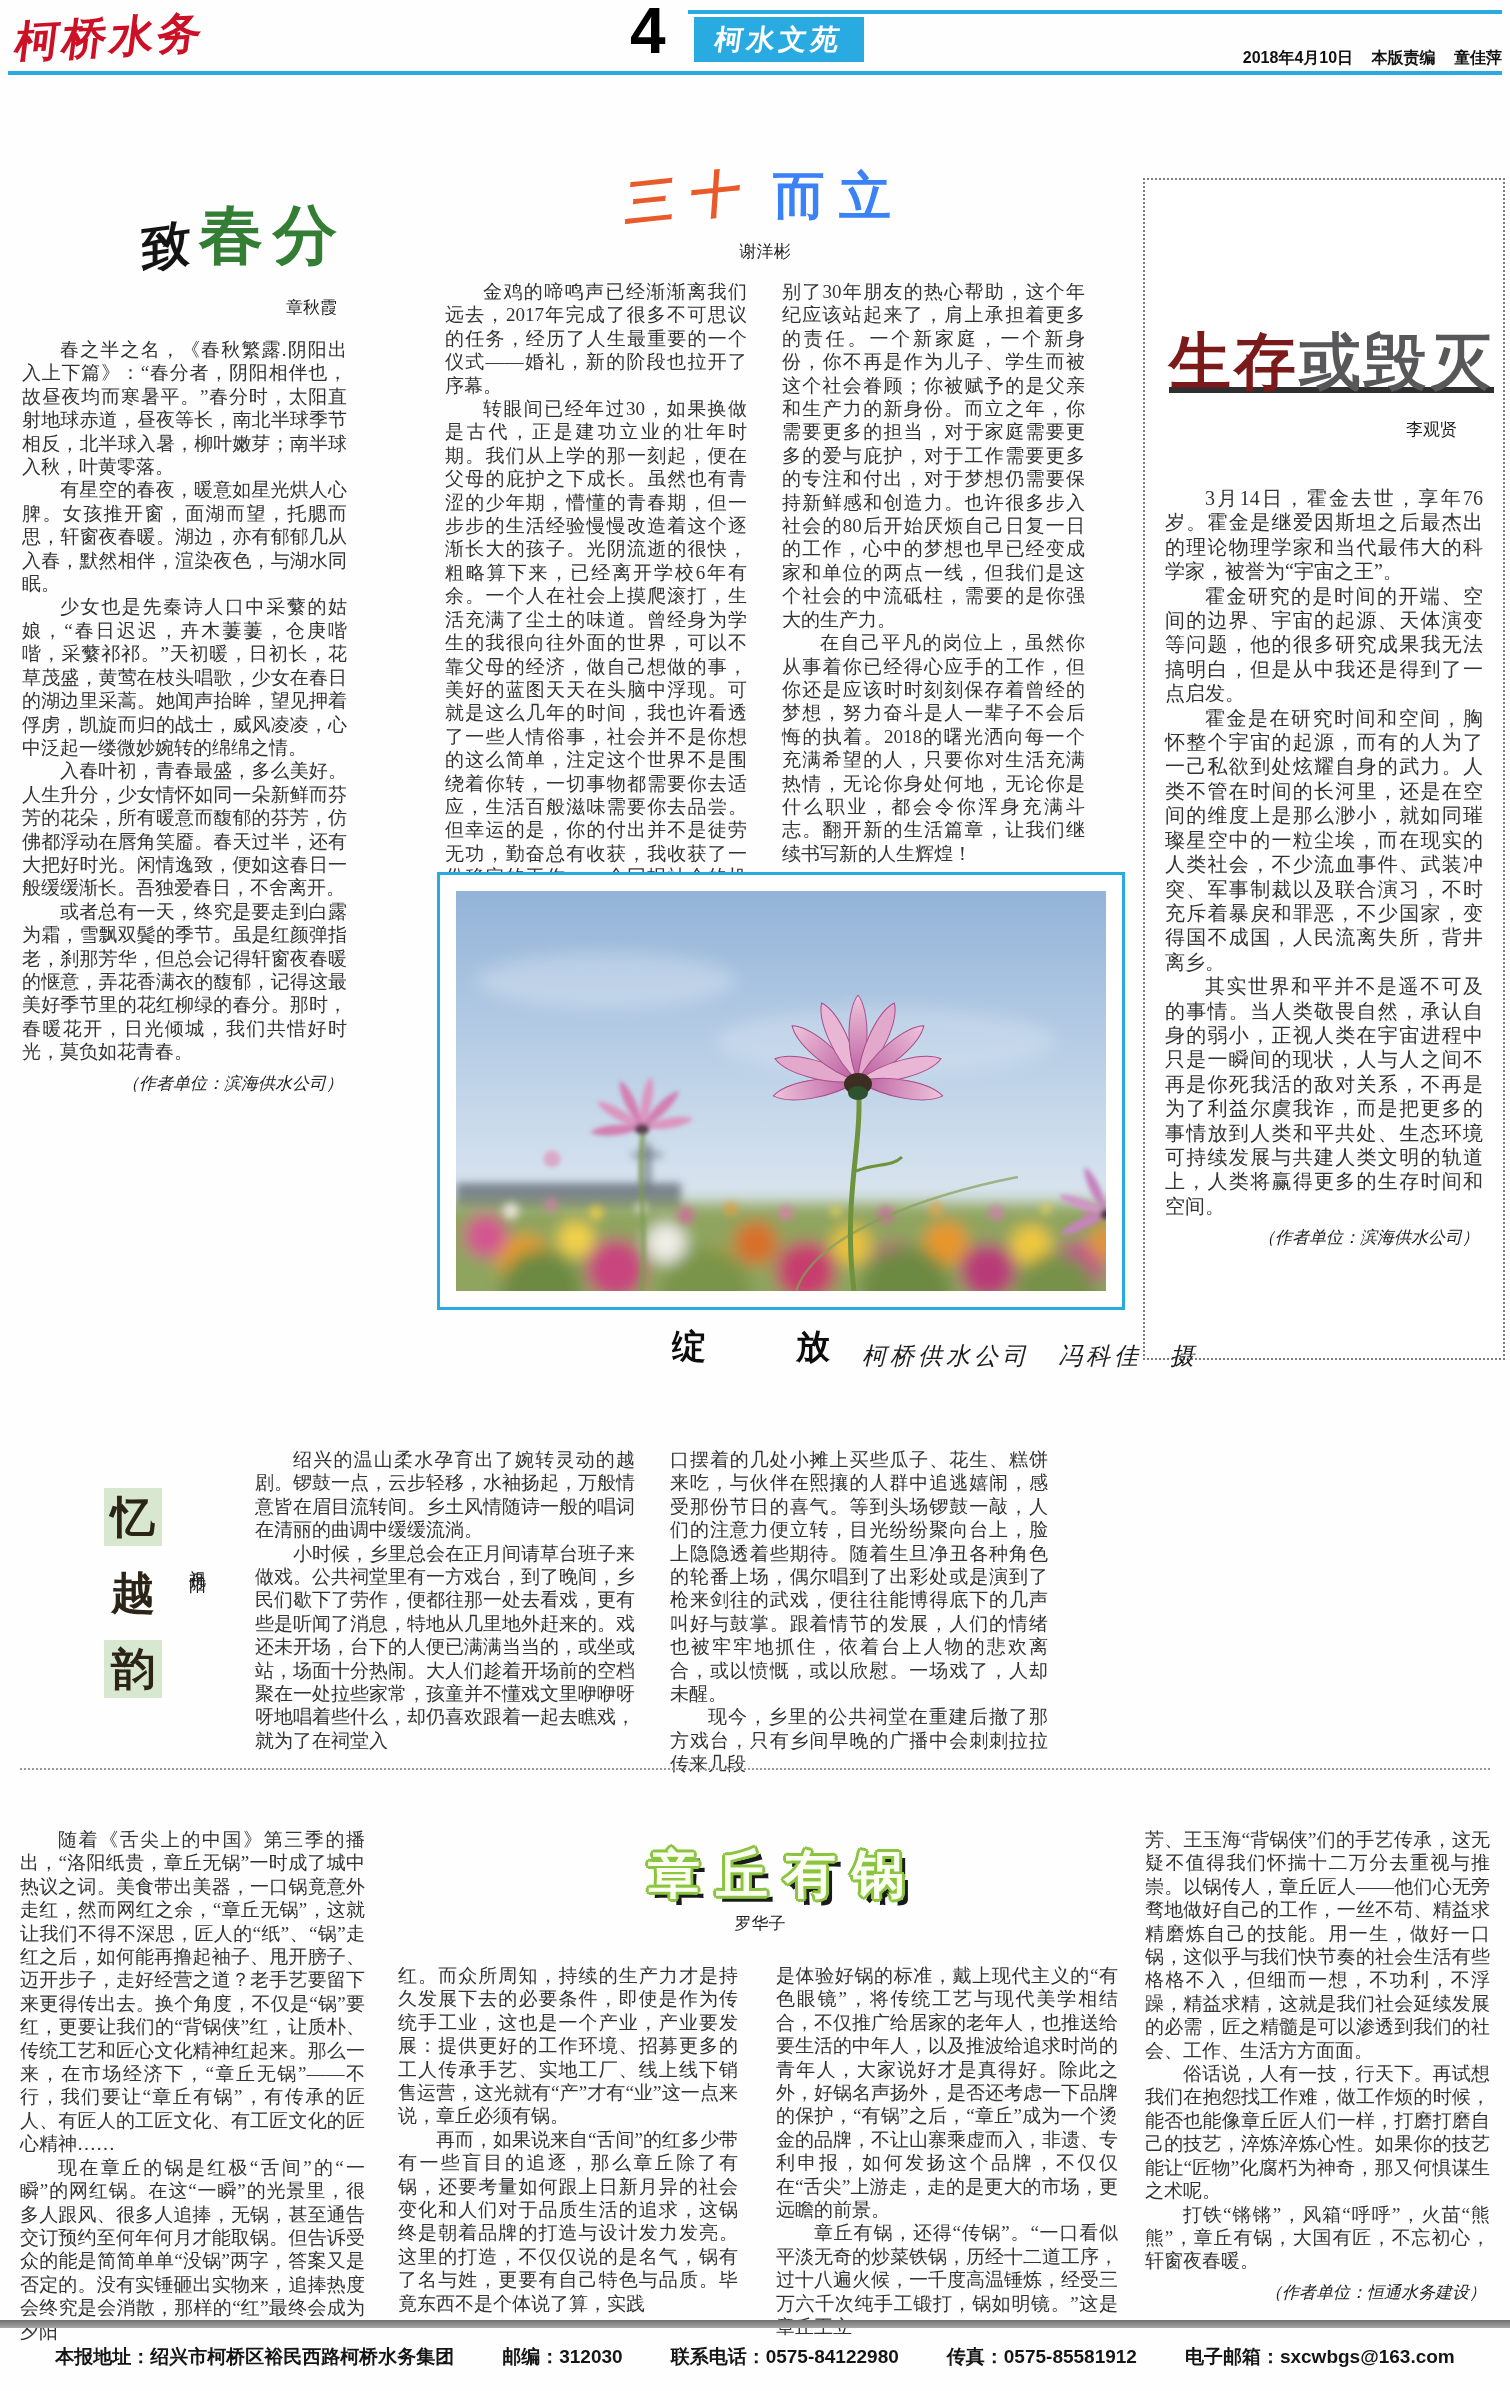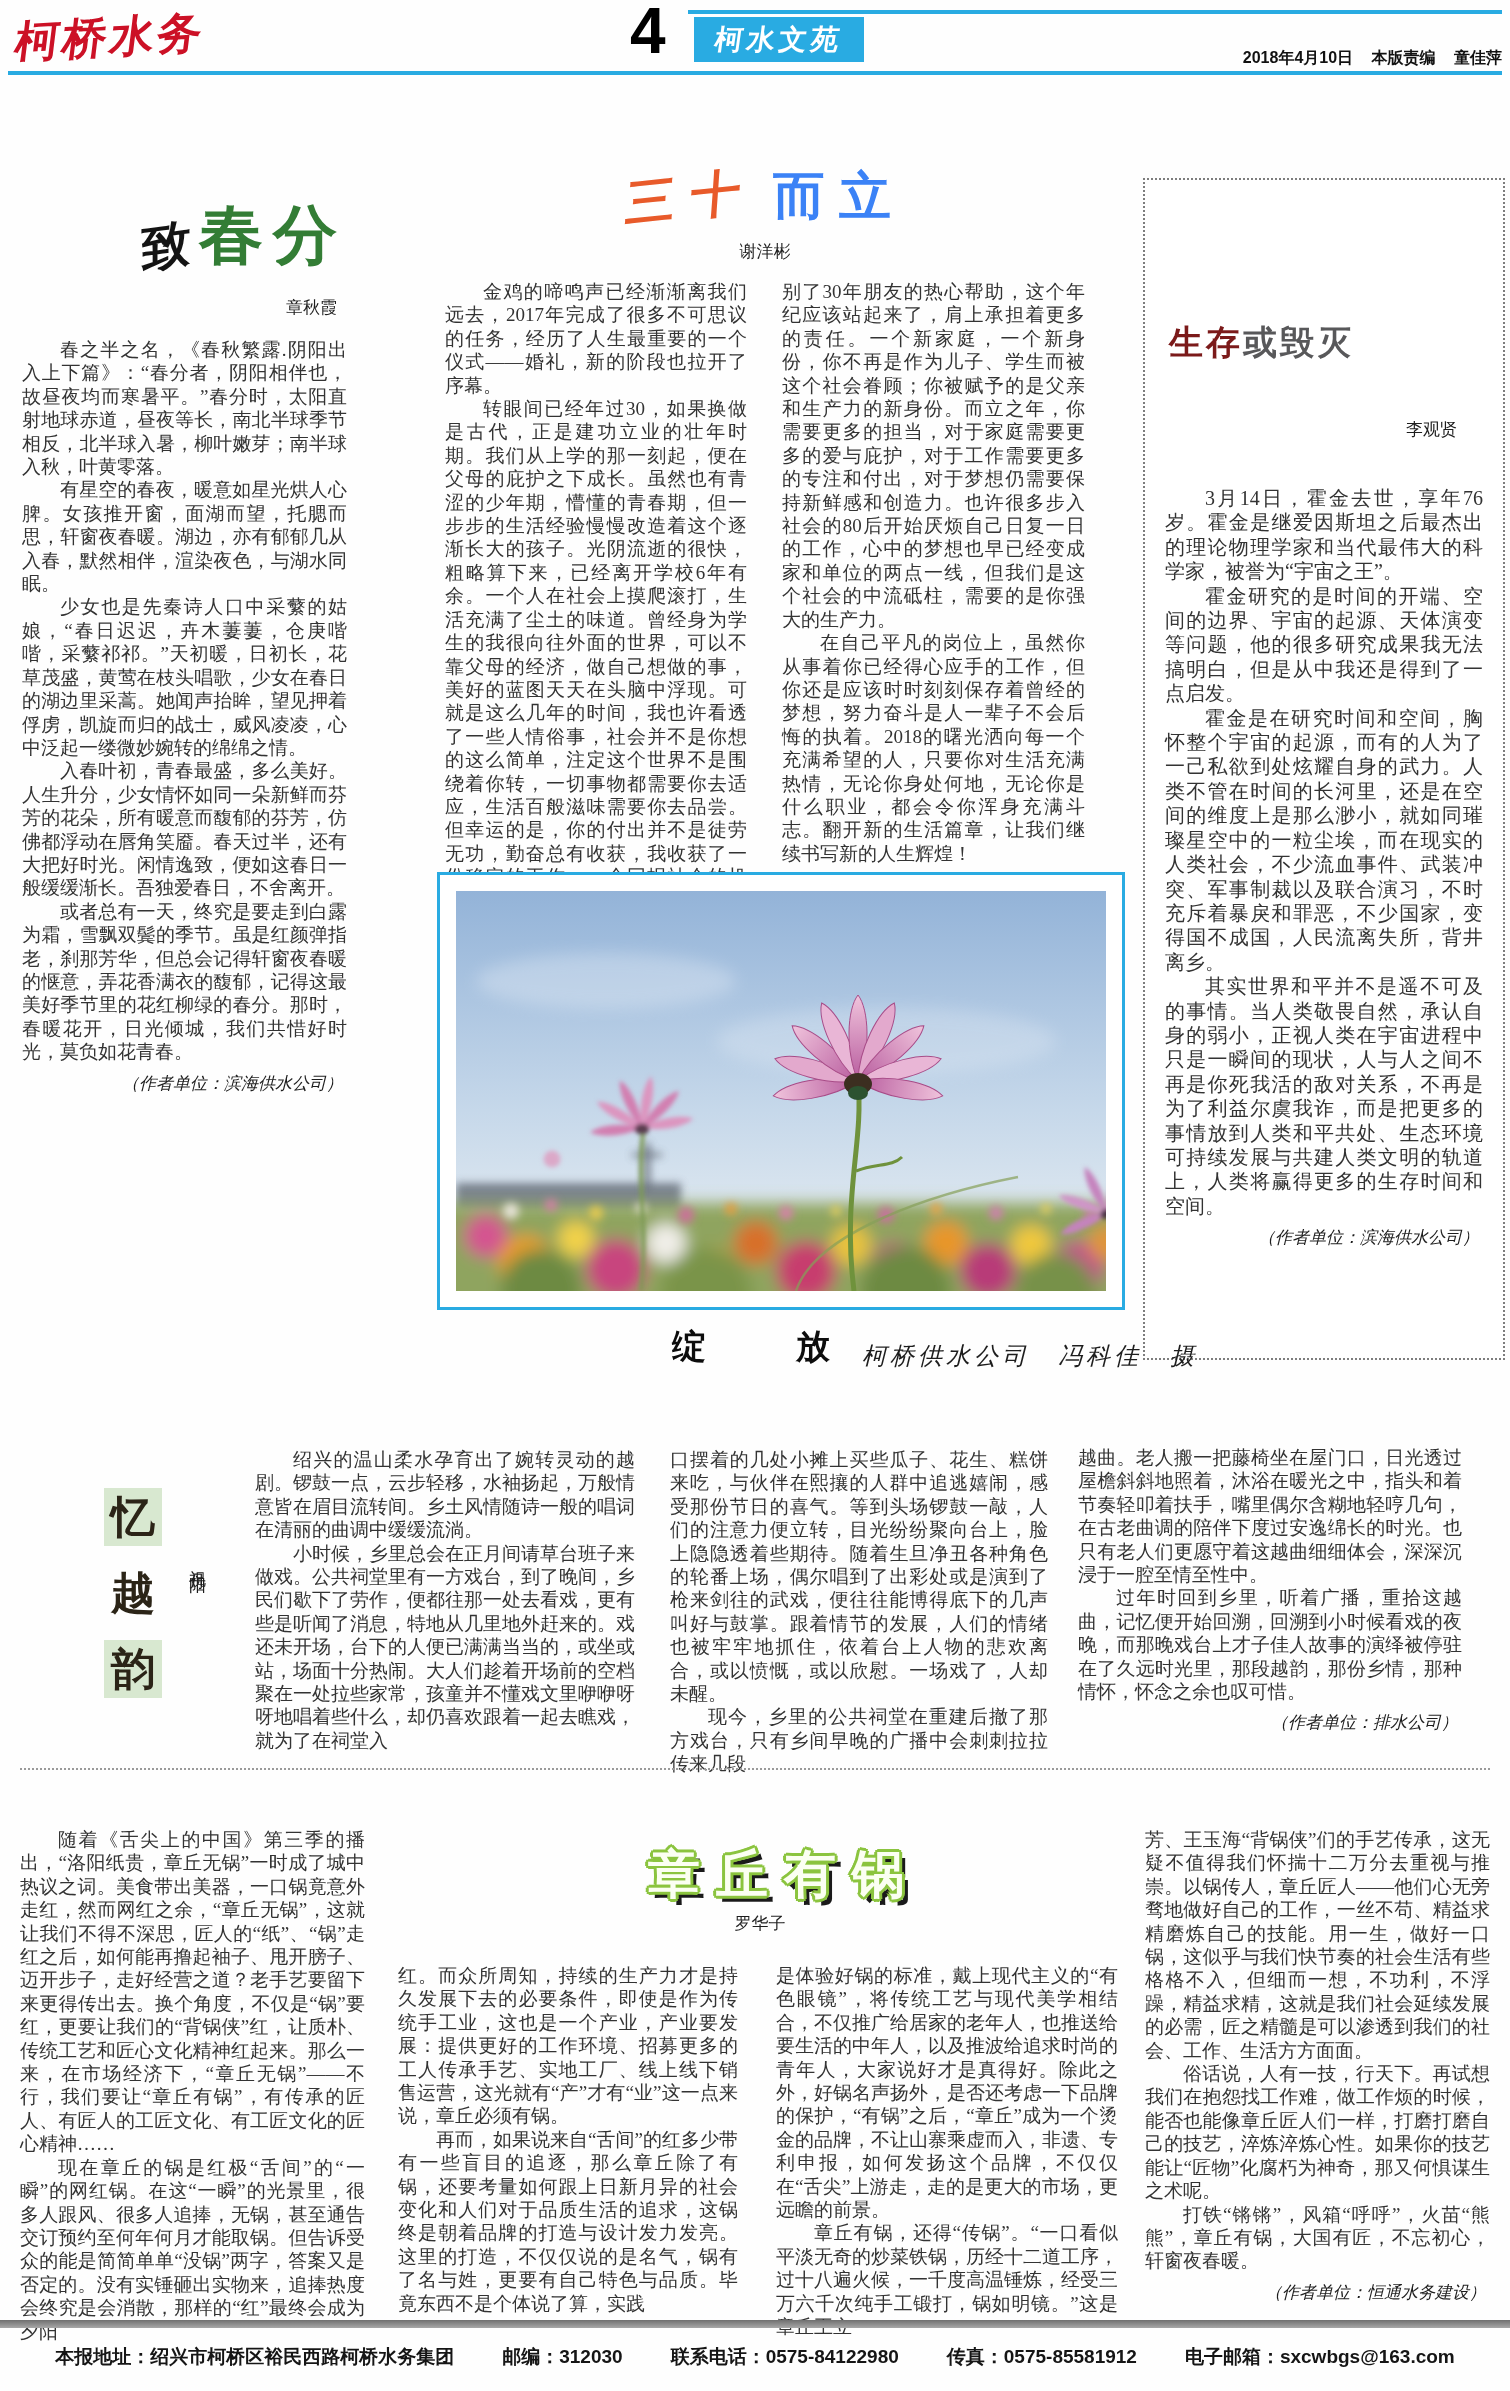--- a/index.html
+++ b/index.html
@@ -29,21 +29,21 @@
   .zhi{display:inline-block;font-size:50px;font-weight:bold;color:#141414;
        transform:rotate(-8deg) skewX(-8deg);margin-right:8px;vertical-align:-6px;}
   .chunfen-green{font-size:64px;font-weight:bold;color:#337d35;letter-spacing:10px;}
   .author-line{font-size:17px;color:#1d1d1d;}
   .sanshi-title{left:445px;top:162px;width:640px;text-align:center;}
   .sanshi-callig{display:inline-block;font-size:50px;font-weight:bold;color:#e85a2a;
                  transform:rotate(-6deg) skewX(-10deg);margin-right:16px;letter-spacing:16px;}
   .sanshi-bold{font-size:52px;font-weight:900;color:#3b82f6;letter-spacing:14px;}
   .shengcun-box{left:1143px;top:178px;width:362px;height:1182px;border:2px dotted #7d7d7d;
                 box-sizing:border-box;background:#fff;}
-  .shengcun-title{left:24px;top:140px;font-size:34px;font-weight:900;letter-spacing:3px;}
+  .shengcun-title{left:24px;top:140px;font-size:62px;font-weight:900;letter-spacing:3px;text-decoration:underline;}
   .sc-accent{color:#7b1a1a;}
   .sc-rest{color:#58585a;}
   .bubble-title{left:584px;top:1840px;width:400px;text-align:center;font-size:52px;font-weight:900;
                 letter-spacing:16px;color:#fbfff2;
                 text-shadow:-2px -2px 0 #8bc43f,2px -2px 0 #8bc43f,-2px 2px 0 #8bc43f,2px 2px 0 #8bc43f,
                             -3px 0 0 #8bc43f,3px 0 0 #8bc43f,0 -3px 0 #8bc43f,0 3px 0 #8bc43f,
                             6px 6px 0 #1a1a1a;}
   
   .yy-char{left:104px;width:58px;height:58px;display:flex;align-items:center;justify-content:center;
            font-size:44px;font-weight:bold;color:#2b2417;}
@@ -274,25 +274,20 @@
   <div class="abs yy-char yy-green" style="top:1640px;">韵</div>
   <div class="abs yy-author">祝丹阳</div>
   <div class="abs btxt" style="left:255px;top:1448px;width:380px;">
     <p class="para">绍兴的温山柔水孕育出了婉转灵动的越剧。锣鼓一点，云步轻移，水袖扬起，万般情意皆在眉目流转间。乡土风情随诗一般的唱词在清丽的曲调中缓缓流淌。</p>
     <p class="para">小时候，乡里总会在正月间请草台班子来做戏。公共祠堂里有一方戏台，到了晚间，乡民们歇下了劳作，便都往那一处去看戏，更有些是听闻了消息，特地从几里地外赶来的。戏还未开场，台下的人便已满满当当的，或坐或站，场面十分热闹。大人们趁着开场前的空档聚在一处拉些家常，孩童并不懂戏文里咿咿呀呀地唱着些什么，却仍喜欢跟着一起去瞧戏，就为了在祠堂入</p>
   </div>
   <div class="abs btxt" style="left:670px;top:1448px;width:378px;">
     <p class="para noindent">口摆着的几处小摊上买些瓜子、花生、糕饼来吃，与伙伴在熙攘的人群中追逃嬉闹，感受那份节日的喜气。等到头场锣鼓一敲，人们的注意力便立转，目光纷纷聚向台上，脸上隐隐透着些期待。随着生旦净丑各种角色的轮番上场，偶尔唱到了出彩处或是演到了枪来剑往的武戏，便往往能博得底下的几声叫好与鼓掌。跟着情节的发展，人们的情绪也被牢牢地抓住，依着台上人物的悲欢离合，或以愤慨，或以欣慰。一场戏了，人却未醒。</p>
     <p class="para">现今，乡里的公共祠堂在重建后撤了那方戏台，只有乡间早晚的广播中会刺刺拉拉传来几段</p>
   </div>
-  <div class="abs btxt" style="left:1078px;top:1446px;width:384px;">
-    <p class="para noindent">越曲。老人搬一把藤椅坐在屋门口，日光透过屋檐斜斜地照着，沐浴在暖光之中，指头和着节奏轻叩着扶手，嘴里偶尔含糊地轻哼几句，在古老曲调的陪伴下度过安逸绵长的时光。也只有老人们更愿守着这越曲细细体会，深深沉浸于一腔至情至性中。</p>
-    <p class="para">过年时回到乡里，听着广播，重拾这越曲，记忆便开始回溯，回溯到小时候看戏的夜晚，而那晚戏台上才子佳人故事的演绎被停驻在了久远时光里，那段越韵，那份乡情，那种情怀，怀念之余也叹可惜。</p>
-    <div class="attribution">（作者单位：排水公司）</div>
-  </div>
 
   <div class="abs divider"></div>
 
   <div class="abs bubble-title sans">章丘有锅</div>
   <div class="abs author-line" style="left:560px;top:1912px;width:400px;text-align:center;">罗华子</div>
   <div class="abs btxt" style="left:20px;top:1828px;width:345px;">
     <p class="para">随着《舌尖上的中国》第三季的播出，“洛阳纸贵，章丘无锅”一时成了城中热议之词。美食带出美器，一口锅竟意外走红，然而网红之余，“章丘无锅”，这就让我们不得不深思，匠人的“纸”、“锅”走红之后，如何能再撸起袖子、甩开膀子、迈开步子，走好经营之道？老手艺要留下来更得传出去。换个角度，不仅是“锅”要红，更要让我们的“背锅侠”红，让质朴、传统工艺和匠心文化精神红起来。那么一来，在市场经济下，“章丘无锅”——不行，我们要让“章丘有锅”，有传承的匠人、有匠人的工匠文化、有工匠文化的匠心精神……</p>
     <p class="para">现在章丘的锅是红极“舌间”的“一瞬”的网红锅。在这“一瞬”的光景里，很多人跟风、很多人追捧，无锅，甚至通告交订预约至何年何月才能取锅。但告诉受众的能是简简单单“没锅”两字，答案又是否定的。没有实锤砸出实物来，追捧热度会终究是会消散，那样的“红”最终会成为夕阳</p>
   </div>
   <div class="abs btxt" style="left:398px;top:1964px;width:340px;">

